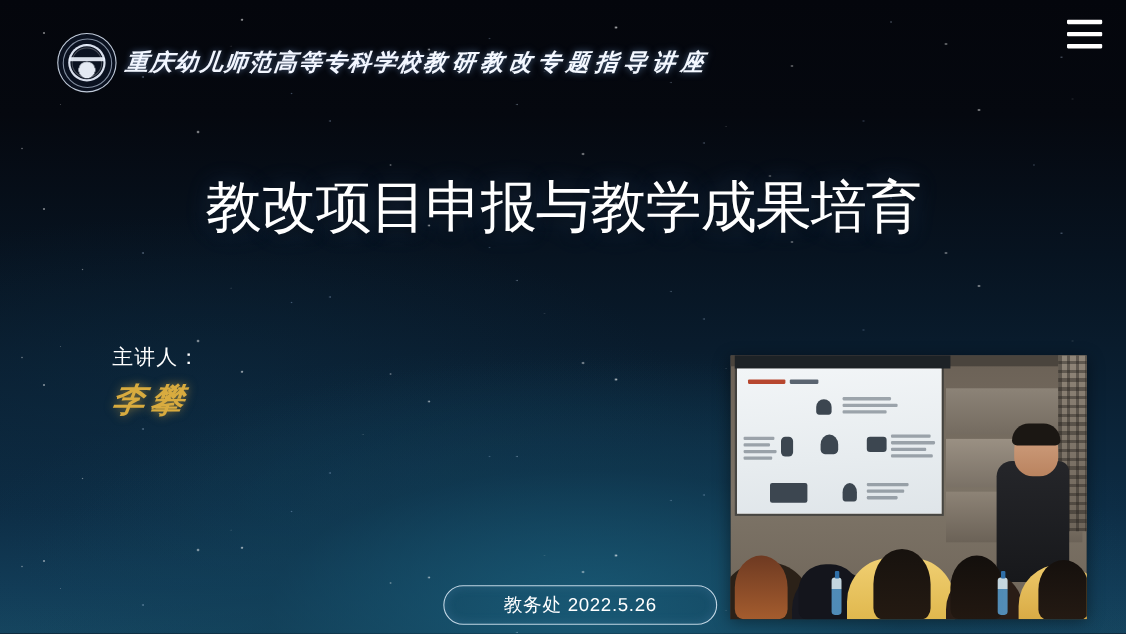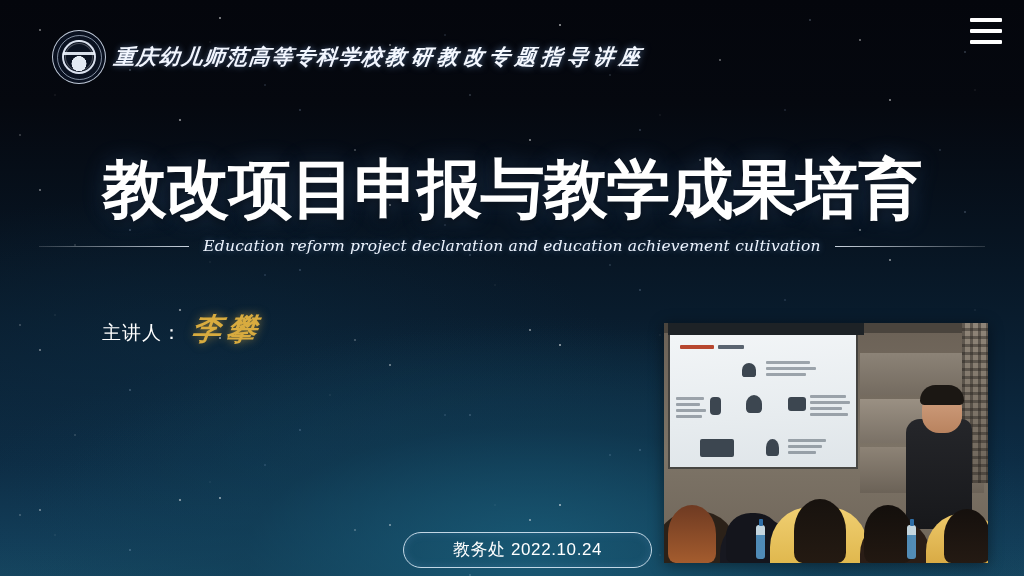--- a/index.html
+++ b/index.html
@@ -108,39 +108,39 @@
   #menu-button{
     position:absolute;right:22px;top:18px;width:32px;height:26px;
     display:flex;flex-direction:column;justify-content:space-between;cursor:pointer;
   }
   #menu-button span{display:block;height:4px;border-radius:1px;background:#ffffff;}
 
   
   #title-block{position:absolute;left:0;top:146px;width:1024px;text-align:center;}
   #main-title{
     font-family:"DejaVu Sans","Liberation Sans",sans-serif;
-    font-size:64px;line-height:86px;font-weight:700;color:#ffffff;
+    font-size:51px;line-height:86px;font-weight:400;color:#ffffff;
     letter-spacing:-1px;white-space:nowrap;
     text-shadow:0 2px 10px rgba(0,0,0,.55), 0 0 22px rgba(120,175,255,.25);
   }
   #subtitle-row{
     display:flex;align-items:center;justify-content:center;gap:14px;margin-top:4px;
   }
   .rule{width:150px;height:1px;background:linear-gradient(90deg,rgba(255,255,255,.15),rgba(235,244,255,.85));}
   .rule.right{background:linear-gradient(90deg,rgba(235,244,255,.85),rgba(255,255,255,.15));}
   #subtitle{
     font-family:"DejaVu Serif","Liberation Serif",serif;
     font-style:italic;font-size:15.5px;line-height:20px;color:#eef5ff;
     letter-spacing:.2px;white-space:nowrap;
     text-shadow:0 0 6px rgba(140,185,255,.4);
   }
 
   
   #speaker-row{
-    position:absolute;left:102px;top:313px;display:flex;align-items:baseline;gap:10px;
+    position:absolute;left:102px;top:313px;display:flex;align-items:baseline;gap:10px;flex-direction:column;
   }
   #speaker-label{
     font-size:19px;line-height:26px;color:#ffffff;font-weight:400;letter-spacing:1px;
   }
   #speaker-name{
     font-family:"Liberation Serif","DejaVu Serif",serif;
     font-size:30px;line-height:32px;font-weight:700;font-style:italic;
     color:#d8ab3f;letter-spacing:5px;
     text-shadow:0 0 9px rgba(216,171,63,.55);
     transform:skewX(-8deg);
@@ -234,25 +234,20 @@
 
     <div id="menu-button">
       <span></span>
       <span></span>
       <span></span>
     </div>
   </div>
 
   <div id="title-block">
     <div id="main-title">教改项目申报与教学成果培育</div>
-    <div id="subtitle-row">
-      <div class="rule left"></div>
-      <div id="subtitle">Education reform project declaration and education achievement cultivation</div>
-      <div class="rule right"></div>
-    </div>
   </div>
 
   <div id="speaker-row">
     <div id="speaker-label">主讲人：</div>
     <div id="speaker-name">李攀</div>
   </div>
 
 
   <div id="photo">
     <div class="ph-wall"></div>
@@ -314,16 +309,16 @@
       <div class="head" style="left:200px;width:48px;height:58px;background:linear-gradient(180deg,#130f0c,#221811);"></div>
 
       <div class="bottle" style="left:243px;"></div>
 
       <div class="shoulder" style="left:262px;width:76px;height:50px;background:linear-gradient(180deg,#edc96a,#d9ab45);"></div>
       <div class="head" style="left:280px;width:46px;height:54px;background:linear-gradient(180deg,#15100d,#241a13);"></div>
     </div>
   </div>
 
   <div id="footer-pill">
-    <div id="footer-text">教务处 2022.10.24</div>
+    <div id="footer-text">教务处 2022.5.26</div>
   </div>
 
 </div>
 
 </body></html>

